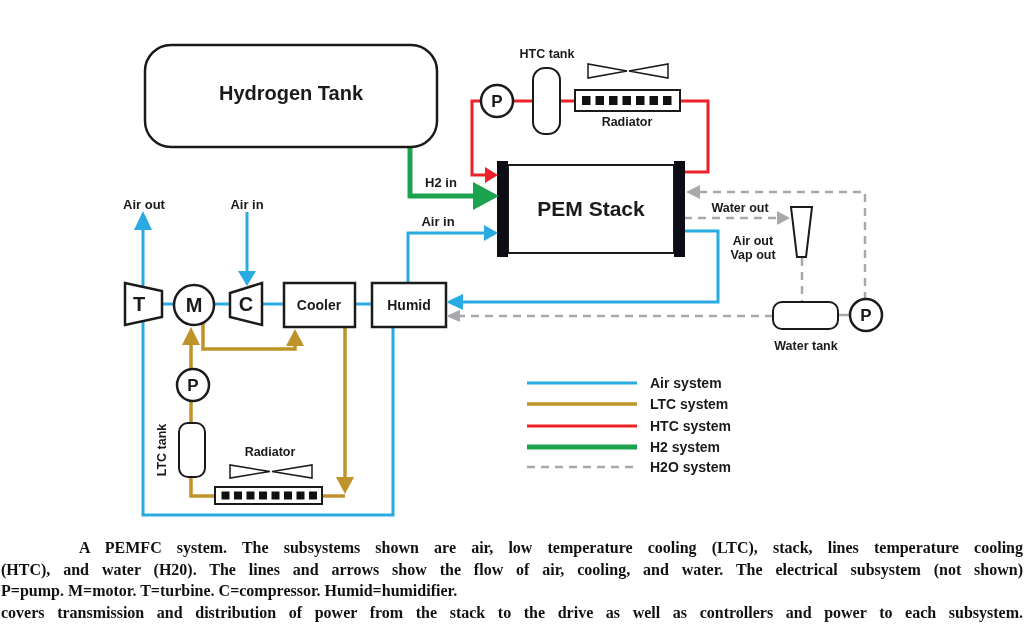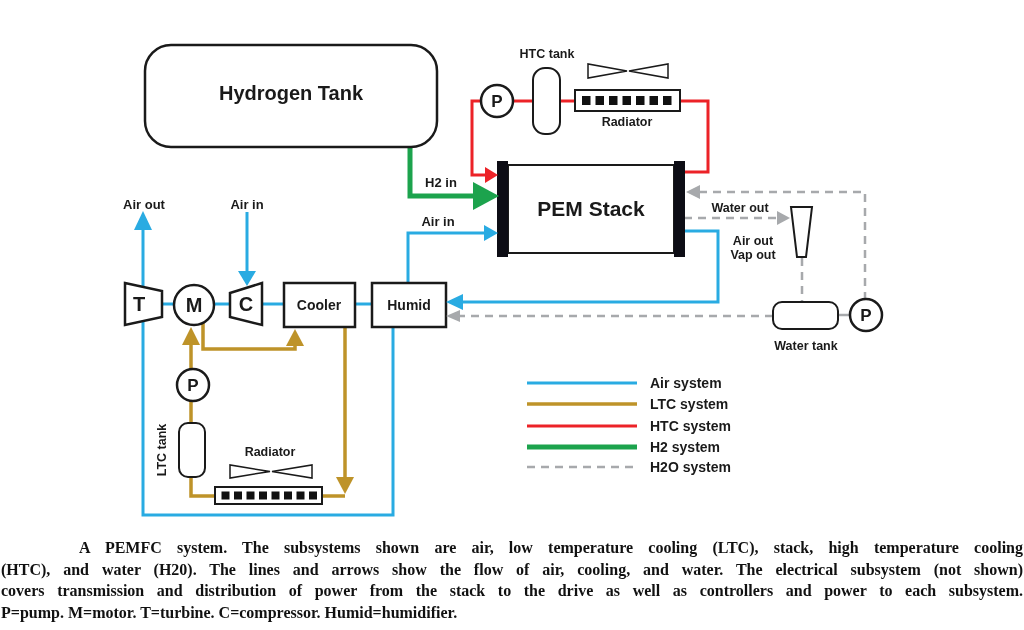--- a/index.html
+++ b/index.html
@@ -166,18 +166,18 @@
       <line class="ln htc" x1="527" y1="426" x2="637" y2="426"></line>
       <text class="t-leg" x="650" y="431">HTC system</text>
       <line class="ln h2l" x1="527" y1="447" x2="637" y2="447"></line>
       <text class="t-leg" x="650" y="452">H2 system</text>
       <line class="ln h2o" x1="527" y1="467" x2="637" y2="467"></line>
       <text class="t-leg" x="650" y="472">H2O system</text>
     </g>
   </svg>
 
   <div id="caption">
-    <div class="cap-line first">A PEMFC system. The subsystems shown are air, low temperature cooling (LTC), stack, high temperature cooling</div>
+    <div class="cap-line first">A PEMFC system. The subsystems shown are air, low temperature cooling (LTC), stack, lines temperature cooling</div>
     <div class="cap-line">(HTC), and water (H20). The lines and arrows show the flow of air, cooling, and water. The electrical subsystem (not shown)</div>
+    <div class="cap-line last">P=pump. M=motor. T=turbine. C=compressor. Humid=humidifier.</div>
     <div class="cap-line">covers transmission and distribution of power from the stack to the drive as well as controllers and power to each subsystem.</div>
-    <div class="cap-line last">P=pump. M=motor. T=turbine. C=compressor. Humid=humidifier.</div>
   </div>
 </div>
 
 </body></html>

